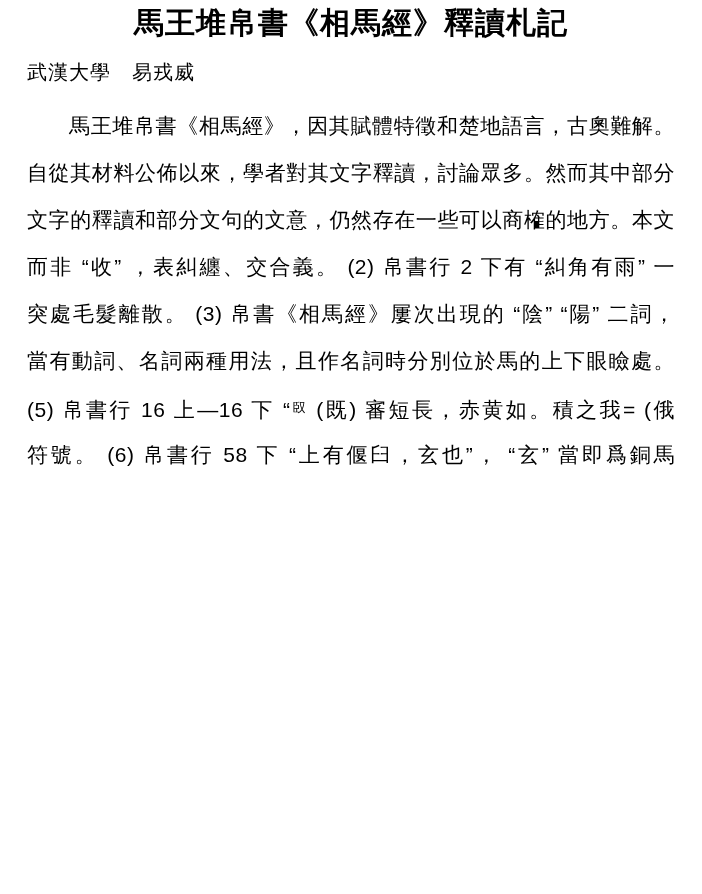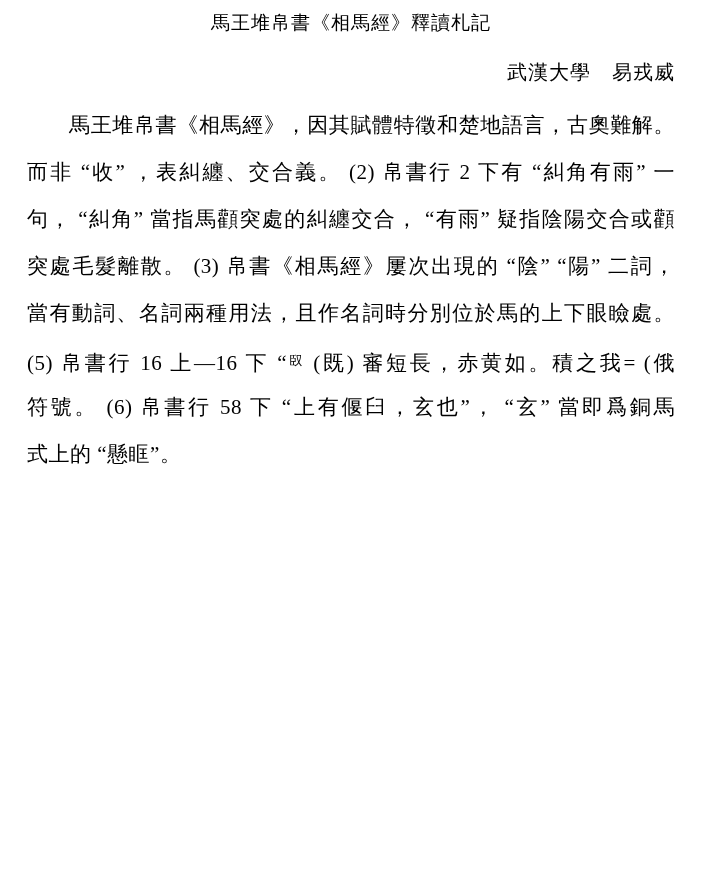--- a/index.html
+++ b/index.html
@@ -1,20 +1,20 @@
 <!DOCTYPE html>
 <html><head>
 <meta charset="utf-8">
 <style>
   html,body{margin:0;padding:0;background:#ffffff;color:#000000;}
   body{width:702px;height:894px;overflow:hidden;font-family:"Liberation Sans","DejaVu Sans",sans-serif;}
   .page{width:648px;margin:0 auto;padding-top:6px;}
-  .title{font-size:19px;font-weight:normal;text-align:center;line-height:34px;margin:0;letter-spacing:1px;}
-  .byline{font-size:20px;text-align:right;line-height:28px;margin-top:18px;letter-spacing:1px;}
-  .body-text{margin-top:16px;font-family:Liberation Serif, serif;}
+  .title{font-size:30px;font-weight:bold;text-align:center;line-height:34px;margin:0;letter-spacing:1px;}
+  .byline{font-size:20px;text-align:left;line-height:28px;margin-top:18px;letter-spacing:1px;}
+  .body-text{margin-top:16px;}
   .line{
     font-size:21px;
     line-height:47px;
     height:47px;
     overflow:hidden;
     text-align:justify;
     text-align-last:justify;
     text-justify:inter-character;
     letter-spacing:0.5px;
   }
@@ -25,21 +25,21 @@
   .g-md{font-size:17px;vertical-align:1px;}
 </style>
 </head>
 <body>
 
 <div class="page">
   <h1 class="title">馬王堆帛書《相馬經》釋讀札記</h1>
   <div class="byline">武漢大學　易戎威</div>
   <div class="body-text">
       <div class="line indent"><span>馬王堆帛書《相馬經》，因其賦體特徵和楚地語言，古奧難解。</span></div>
+      <div class="line"><span>自從其材料公佈以來，學者對其文字釋讀，討論眾多。然而其中部分</span></div>
+      <div class="line"><span>文字的釋讀和部分文句的文意，仍然存在一些可以商榷的地方。本文</span></div>
       <div class="line"><span>而非 “收” ，表糾纏、交合義。 (2) 帛書行 2 下有 “糾角有雨” 一</span></div>
-      <div class="line"><span>句， “糾角” 當指馬顴突處的糾纏交合， “有雨” 疑指陰陽交合或顴</span></div>
       <div class="line"><span>突處毛髮離散。 (3) 帛書《相馬經》屢次出現的 “陰” “陽” 二詞，</span></div>
       <div class="line"><span>當有動詞、名詞兩種用法，且作名詞時分別位於馬的上下眼瞼處。(4)</span></div>
       <div class="line"><span>(5) 帛書行 16 上—16 下 “</span><span class="g-sm">臤</span><span> (既) 審短長，赤黄如。積之我= (俄</span></div>
       <div class="line"><span>符號。 (6) 帛書行 58 下 “上有偃臼，玄也”， “玄” 當即爲銅馬</span></div>
-      <div class="line last"><span>式上的 “懸眶”。</span></div>
     </div>
 </div>
 
 </body></html>

